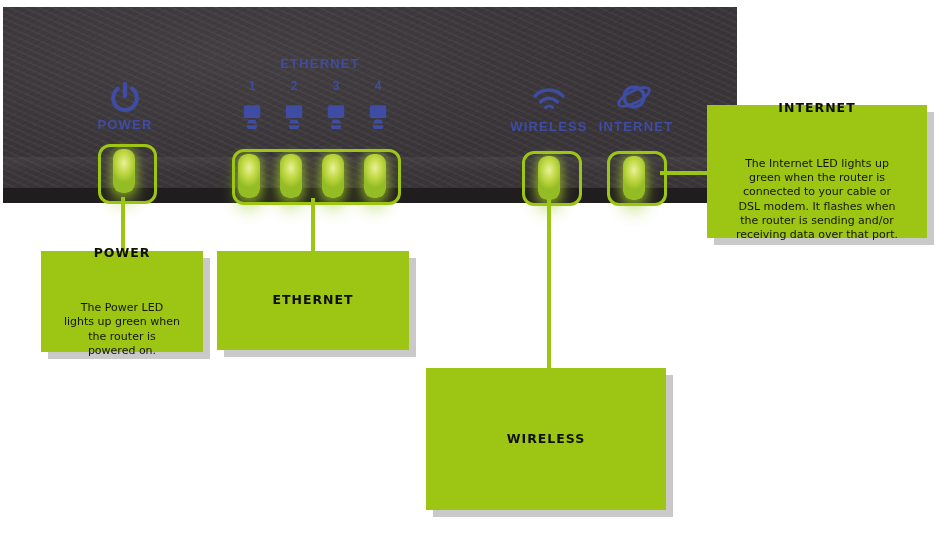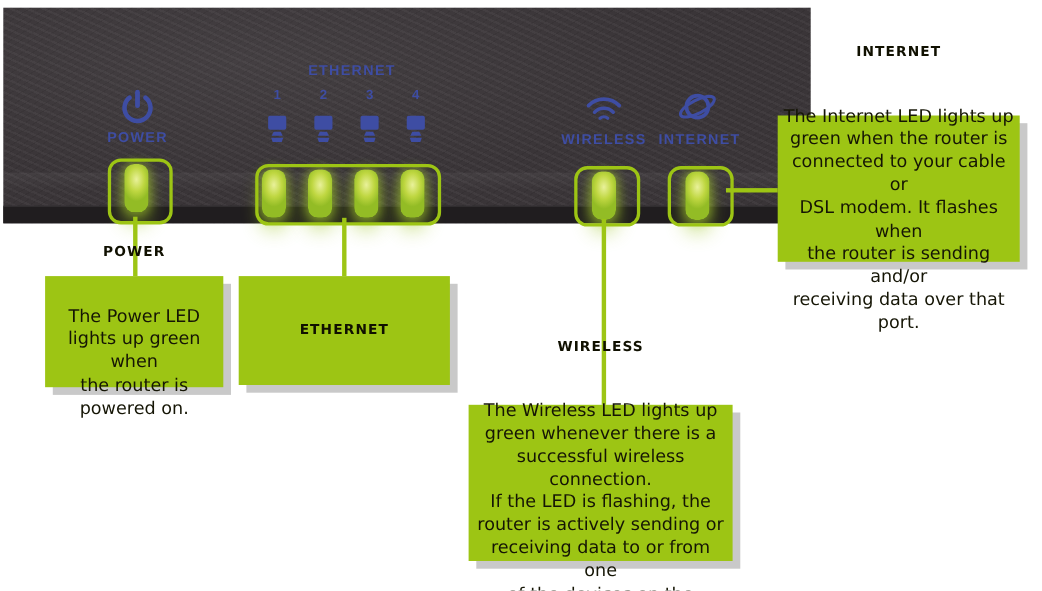--- a/index.html
+++ b/index.html
@@ -49,21 +49,21 @@
   
   .callout{
     position:absolute;background:#9dc514;box-shadow:7px 7px 0 0 #c9c9c9;
     display:flex;flex-direction:column;justify-content:center;align-items:center;
     padding:6px 4px;box-sizing:border-box;text-align:center;color:#141400;
   }
   .callout-title{
     font-size:12.5px;font-weight:bold;letter-spacing:1px;line-height:1.3;color:#101000;
   }
   .callout-body{
-    font-size:16px;line-height:1.3;white-space:pre-line;color:#151505;margin-top:40px;
+    font-size:11px;line-height:1.3;white-space:pre-line;color:#151505;margin-top:40px;
   }
 </style>
 </head>
 <body>
 
 <div id="stage">
 
   <div id="photo">
     <div class="panel-scuff"></div>
     <div class="panel-bottom-band"></div>
@@ -141,27 +141,20 @@
 the router is
 powered on.</div>
   </div>
 
   <div class="callout" style="left:217px;top:251px;width:192px;height:99px;">
     <div class="callout-title">ETHERNET</div>
   </div>
 
   <div class="callout" style="left:426px;top:368px;width:240px;height:142px;">
     <div class="callout-title">WIRELESS</div>
-    <div class="callout-body">The Wireless LED lights up
-green whenever there is a
-successful wireless connection.
-If the LED is flashing, the
-router is actively sending or
-receiving data to or from one
-of the devices on the network.</div>
   </div>
 
   <div class="callout" style="left:707px;top:105px;width:220px;height:133px;">
     <div class="callout-title">INTERNET</div>
     <div class="callout-body">The Internet LED lights up
 green when the router is
 connected to your cable or
 DSL modem. It flashes when
 the router is sending and/or
 receiving data over that port.</div>

